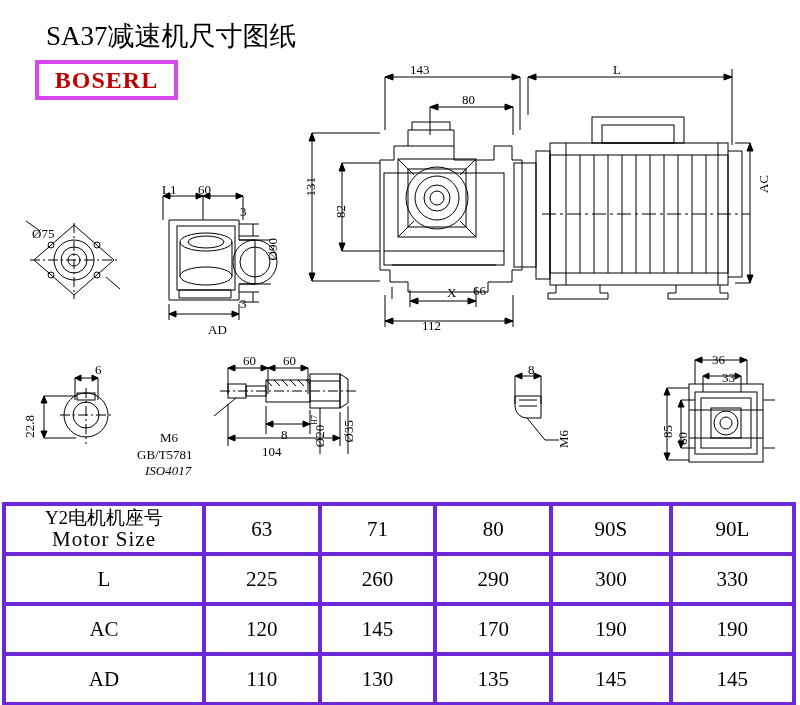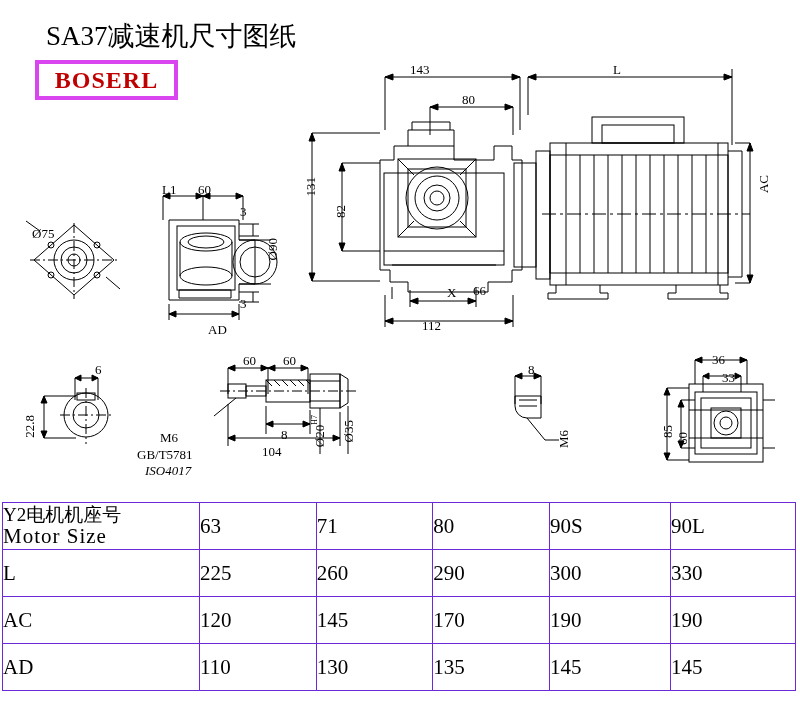--- a/index.html
+++ b/index.html
@@ -25,21 +25,21 @@
   .lbl{font-size:13px;font-family:"Liberation Serif", serif;}
   .lbl-s{font-size:13px;font-family:"Liberation Serif", serif;}
   .vert{writing-mode:vertical-rl;transform:rotate(180deg);}
   svg{display:block;}
   
   #spec-table{
     position:absolute;left:2px;top:502px;width:794px;
     border-collapse:collapse;
   }
   #spec-table td{
-    border:1px solid #6d28d9;text-align:left;
+    border:4px solid #6d28d9;text-align:center;
     font-family:"Liberation Serif", serif;font-size:21px;
     height:46px;padding:0;
   }
   #spec-table td.hdr-first{width:196px;font-size:19px;line-height:1.05;}
   #spec-table td.rowlabel{width:196px;font-size:21px;}
   .mono-ish{font-family:"Liberation Serif", serif;letter-spacing:1px;}
 </style>
 </head>
 <body>
 

